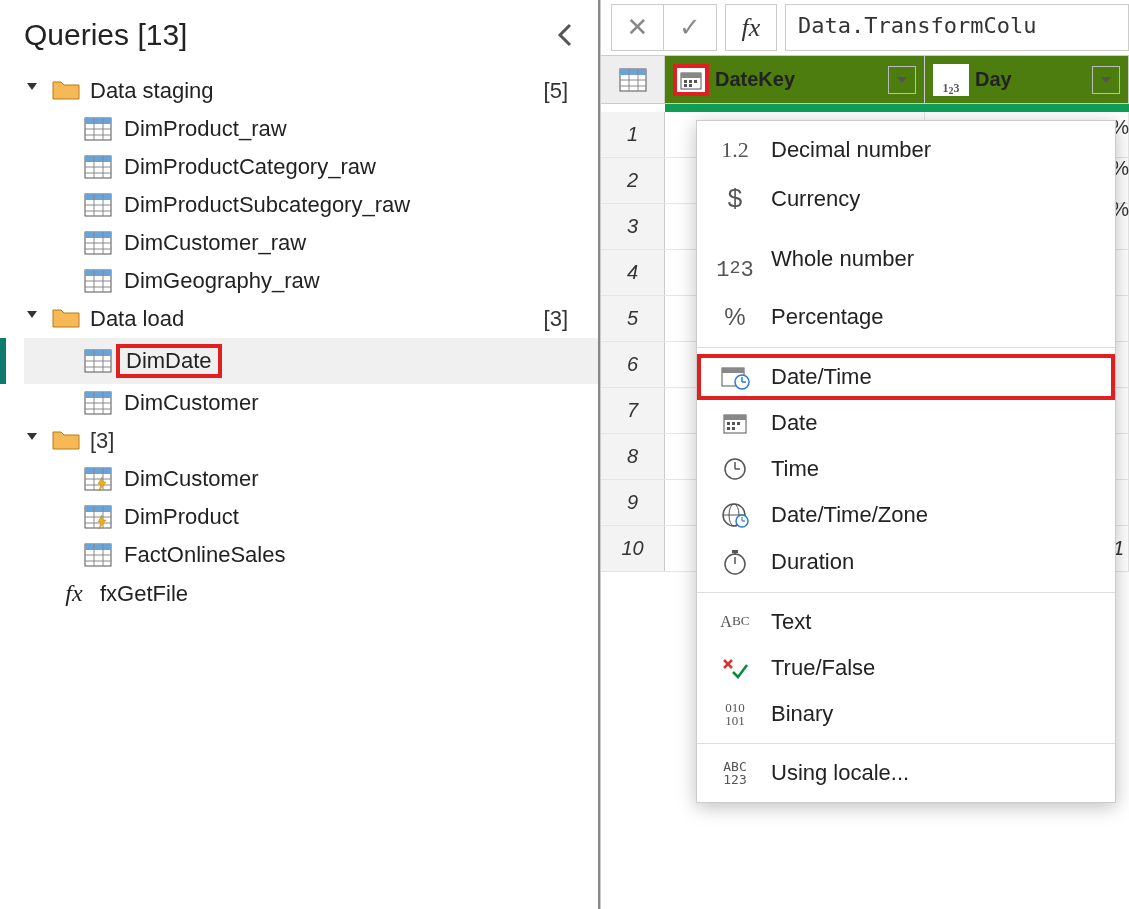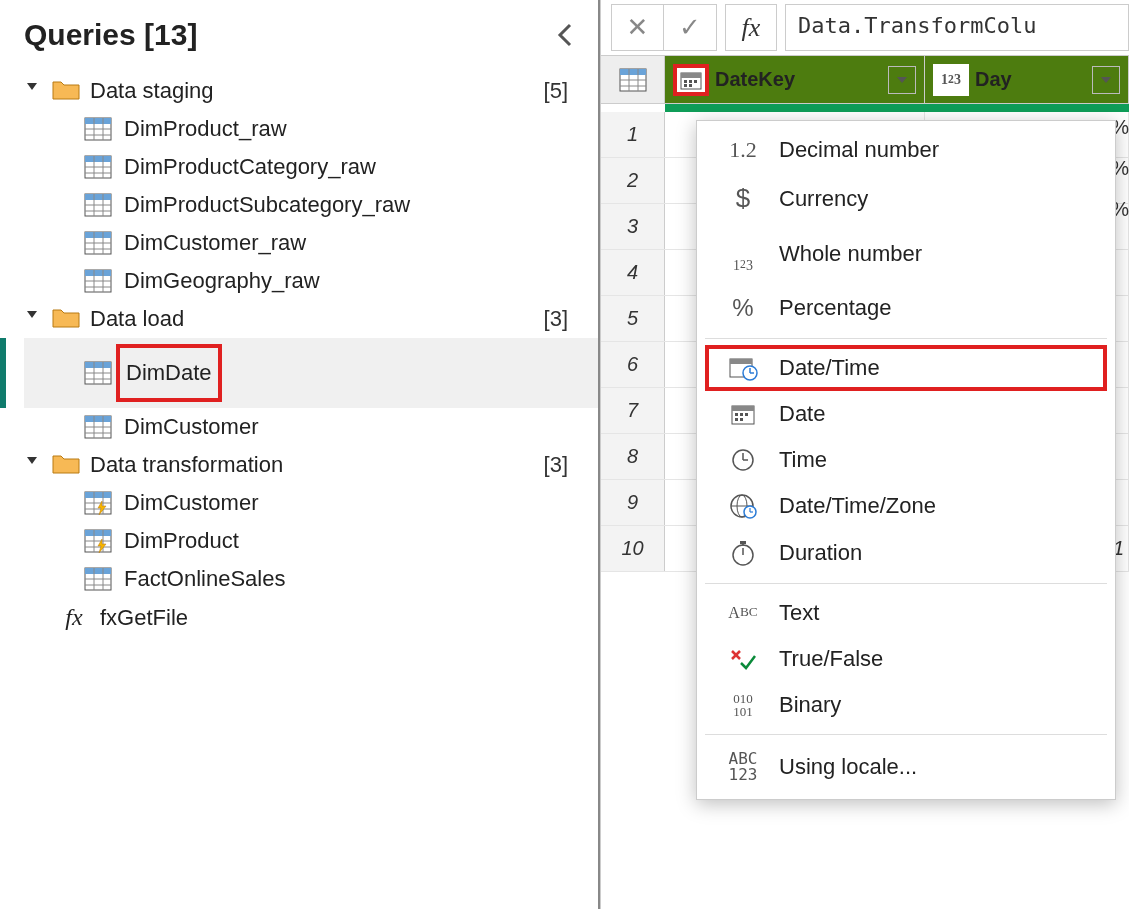--- a/index.html
+++ b/index.html
@@ -19,21 +19,21 @@
     width: 600px;
     border-right: 2px solid #888;
     padding: 10px 0 0 0;
   }
   .queries-header {
     display: flex;
     justify-content: space-between;
     align-items: center;
     padding: 8px 24px 20px 24px;
   }
-  .queries-header h1 { font-size: 30px; font-weight: 700; }
+  .queries-header h1 { font-size: 30px; font-weight: 400; }
   .collapse-btn { font-size: 28px; color: #444; cursor: pointer; }
   .tree { padding-left: 24px; }
   .group-row {
     display: flex; align-items: flex-start; gap: 10px;
     padding: 6px 24px 6px 0; font-size: 22px;
   }
   .group-row .caret { width: 18px; }
   .caret svg { width: 16px; height: 16px; }
   .folder-icon { width: 28px; height: 22px; }
   .group-label { flex: 1; }
@@ -45,21 +45,21 @@
   }
   .query-row.selected {
     background: #f0f0f0;
   }
   .selected-marker {
     position: absolute; left: -24px; top: 0; bottom: 0; width: 6px;
     background: #0f7b6c;
   }
   .table-icon { width: 28px; height: 24px; flex-shrink: 0; }
   .fx-icon { font-style: italic; font-family: Georgia, serif; font-size: 24px; width: 28px; text-align: center; }
-  .redbox { border: 4px solid #e02020; padding: 12px 6px; margin-left: -8px; }
+  .redbox { border: 4px solid #e02020; padding: 0 6px; margin-left: -8px; }
   
   .right-pane { flex: 1; display: flex; flex-direction: column; border-left: 1px solid #ccc; }
   .formula-bar {
     display: flex; align-items: stretch; height: 56px;
     border-bottom: 1px solid #ccc; gap: 8px; padding: 4px 0 4px 10px;
   }
   .fbar-btn {
     width: 52px; display: flex; align-items: center; justify-content: center;
     border: 1px solid #ccc; color: #888; font-size: 26px;
   }
@@ -109,21 +109,21 @@
   }
   .cell.c1 { width: 260px; justify-content:flex-end; }
   .cell.c2 { flex:1; justify-content:flex-end; padding-right: 4px; }
   .percent-col { position:absolute; right:0; top:48px; display:flex; flex-direction:column; gap:18px; padding-top:12px; }
   .percent-col span { font-size:20px; color:#333; }
   
   .type-menu {
     position: absolute; left: 696px; top: 120px; width: 420px;
     background: #fff; border: 1px solid #ccc;
     box-shadow: 0 4px 18px rgba(0,0,0,0.25);
-    z-index: 50; padding: 6px 8px;
+    z-index: 50; padding: 6px 0;
   }
   .menu-item {
     display:flex; align-items:center; gap: 16px;
     padding: 10px 18px; font-size: 22px; cursor: pointer;
   }
   .menu-item .mi-icon { width: 40px; display:flex; justify-content:center; color:#555; }
   .menu-sep { height:1px; background:#ddd; margin:6px 0; }
   .menu-item.hl { outline: 4px solid #e02020; outline-offset: -4px; }
   svg { display:block; }
 </style>
@@ -269,21 +269,20 @@
         <span class="caret">
           <svg viewBox="0 0 16 16">
               <path d="M3 5 L13 5 L8 12 Z" fill="#333"></path>
             </svg>
         </span>
         <span>
           <svg class="folder-icon" viewBox="0 0 28 22">
               <path d="M1 4 h8 l3 3 h15 v14 h-26 z" fill="#f7b955" stroke="#b97a12"></path>
             </svg>
         </span>
-        <span class="group-label">Data transformation</span>
         <span class="group-count">[3]</span>
       </div>
       <div class="query-row">
         <span>
             <svg class="table-icon" viewBox="0 0 28 24">
               <rect x="1" y="1" width="26" height="22" fill="#fff" stroke="#555"></rect>
               <rect x="1" y="1" width="26" height="6" fill="#6aa3d8"></rect>
               <line x1="1" y1="12" x2="27" y2="12" stroke="#888"></line>
               <line x1="1" y1="18" x2="27" y2="18" stroke="#888"></line>
               <line x1="10" y1="1" x2="10" y2="23" stroke="#888"></line>
@@ -363,21 +362,21 @@
               </svg>
           </span>
           <span>DateKey</span>
           <span class="dd">
             <svg width="14" height="10" viewBox="0 0 14 10">
                 <path d="M2 2 L12 2 L7 8 Z" fill="#555"></path>
               </svg>
           </span>
         </div>
         <div class="colhead col2">
-          <span class="type-icon" style="border:none; font-family:Georgia,serif; font-size:14px; color:#555;">1<sup>2</sup>3</span>
+          <span class="type-icon" style="border:none; font-family:Georgia,serif; font-size:12px; color:#555;align-items:flex-end;">1<sup>2</sup>3</span>
           <span>Day</span>
           <span class="dd">
             <svg width="14" height="10" viewBox="0 0 14 10">
                 <path d="M2 2 L12 2 L7 8 Z" fill="#555"></path>
               </svg>
           </span>
         </div>
       </div>
       <div class="quality-bar">
         <div style="width:64px"></div>
@@ -449,21 +448,21 @@
 <div class="type-menu">
   <div class="menu-item">
     <span class="mi-icon" style="font-family:Georgia,serif;">1.2</span>
     <span>Decimal number</span>
   </div>
   <div class="menu-item">
     <span class="mi-icon" style="font-size:26px;">$</span>
     <span>Currency</span>
   </div>
   <div class="menu-item">
-    <span class="mi-icon" style="font-family:Liberation Serif, serif; font-size:14px;margin-top:24px;">1<sup>2</sup>3</span>
+    <span class="mi-icon" style="font-family:Liberation Mono, monospace; font-size:22px;margin-top:24px;">1<sup>2</sup>3</span>
     <span>Whole number</span>
   </div>
   <div class="menu-item">
     <span class="mi-icon" style="font-size:24px;">%</span>
     <span>Percentage</span>
   </div>
   <div class="menu-sep"></div>
   <div class="menu-item hl">
     <span class="mi-icon">
       <svg width="30" height="26" viewBox="0 0 30 26">
@@ -538,16 +537,16 @@
         </svg>
     </span>
     <span>True/False</span>
   </div>
   <div class="menu-item">
     <span class="mi-icon" style="font-family:Liberation Serif, serif; font-size:13px; line-height:1; text-align:center;">010<br>101</span>
     <span>Binary</span>
   </div>
   <div class="menu-sep"></div>
   <div class="menu-item">
-    <span class="mi-icon" style="font-family:monospace; font-size:16px; line-height:1;">ABC<br>123</span>
+    <span class="mi-icon" style="font-family:monospace; font-size:13px; line-height:1;">ABC<br>123</span>
     <span>Using locale...</span>
   </div>
 </div>
 
 </body></html>

